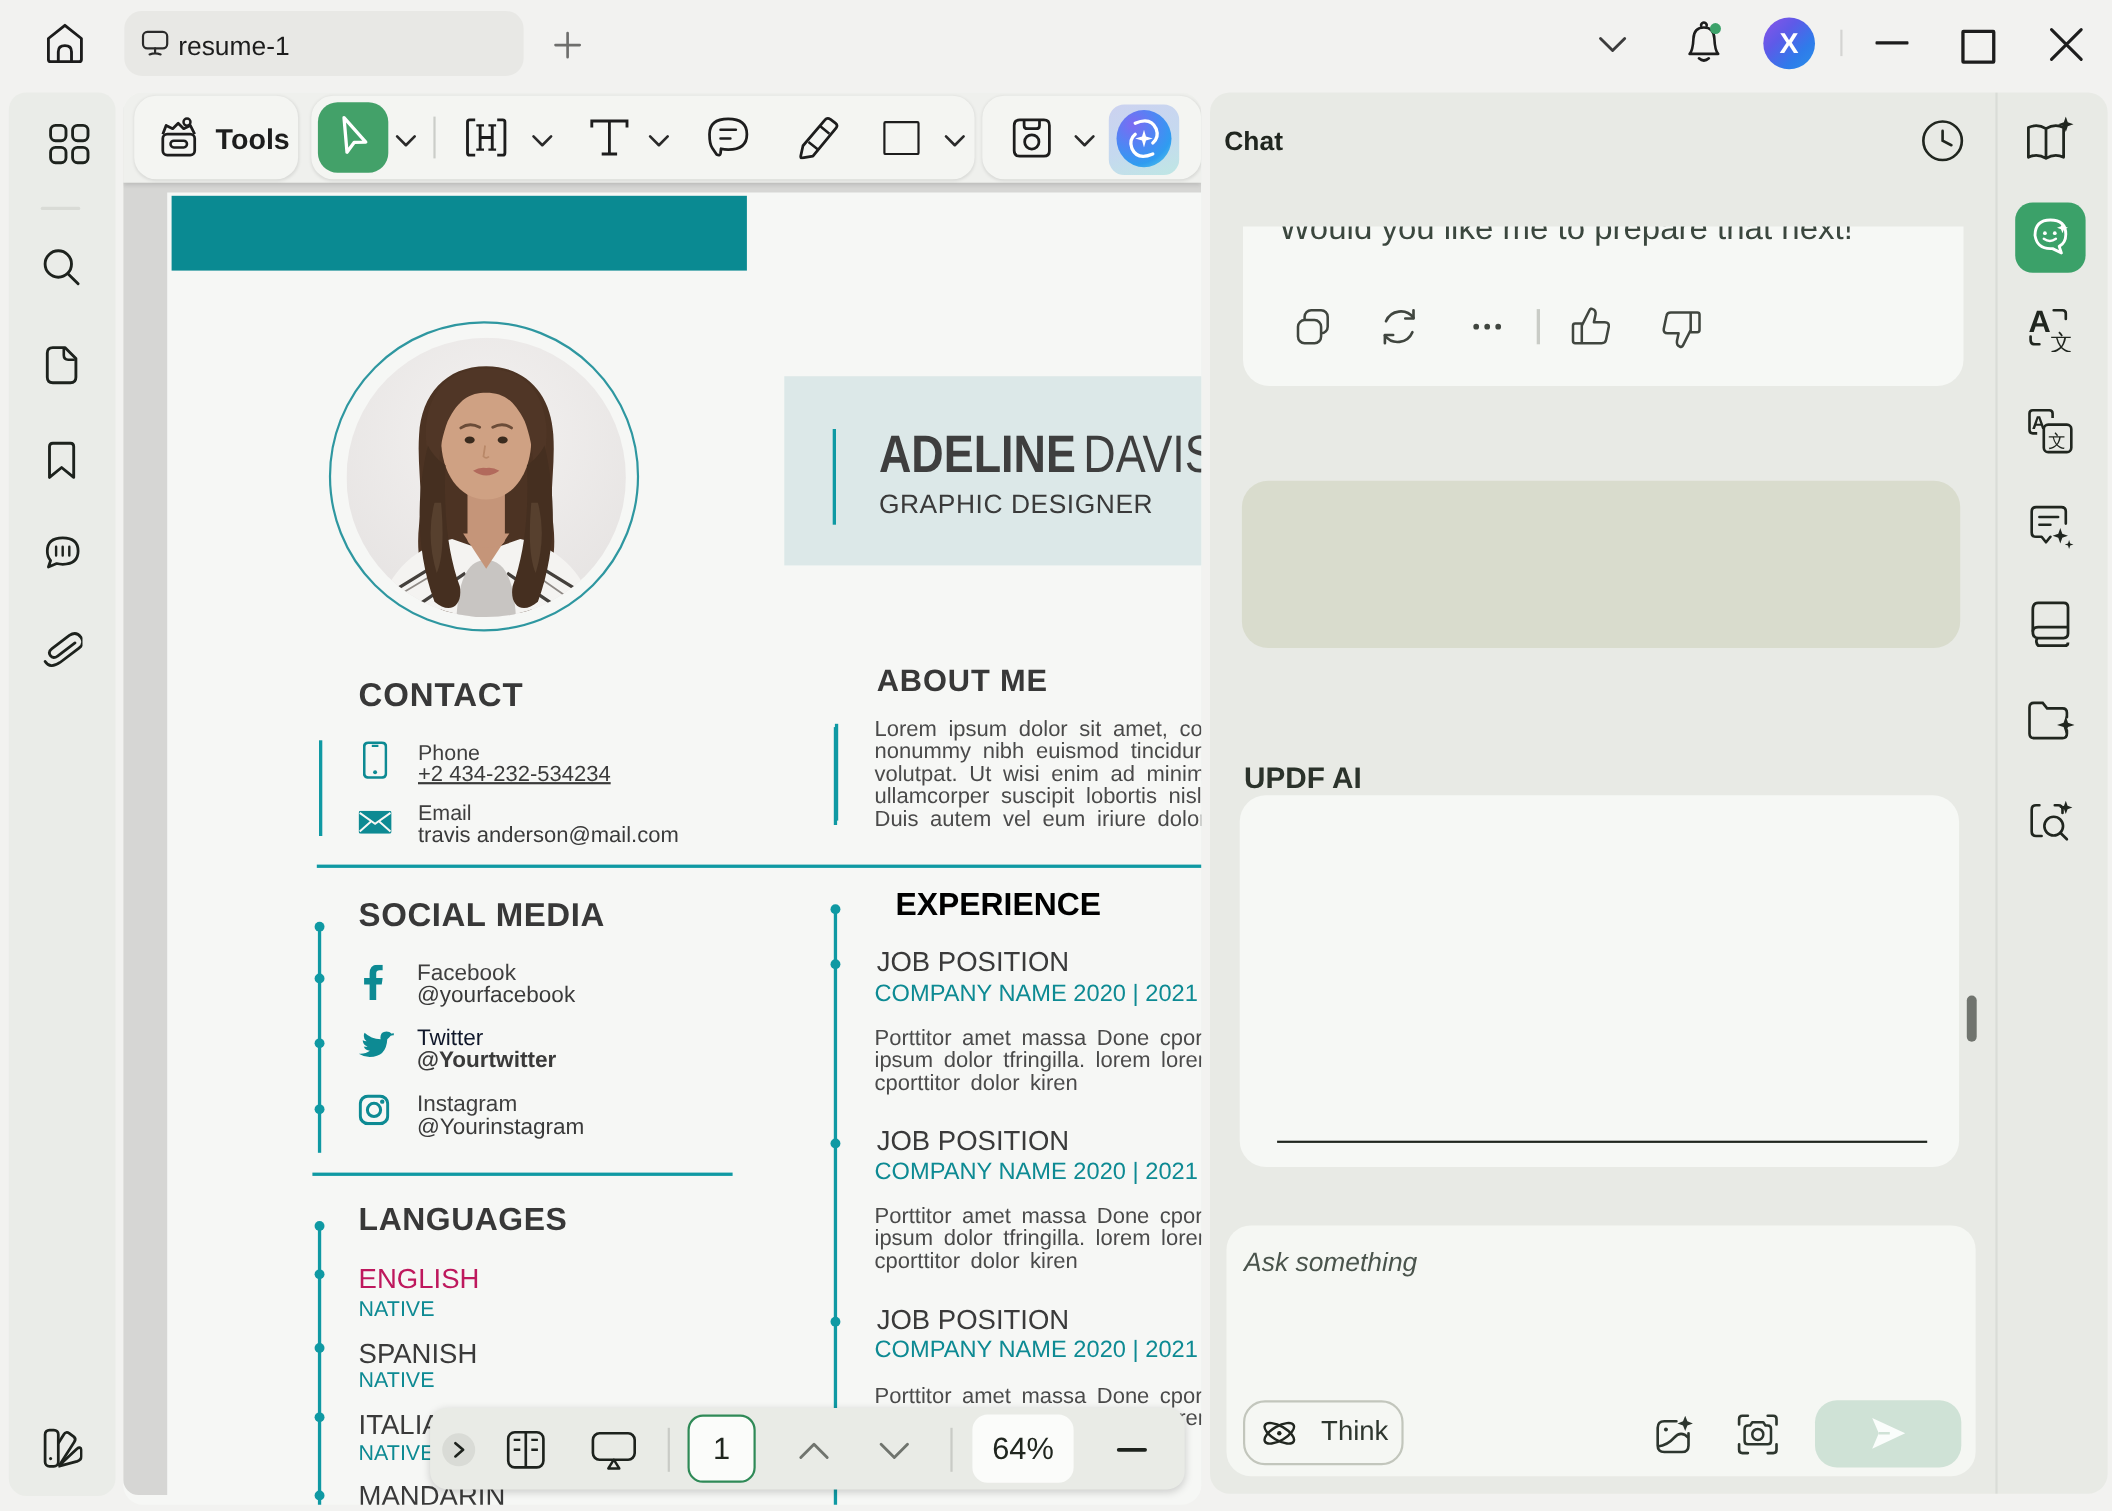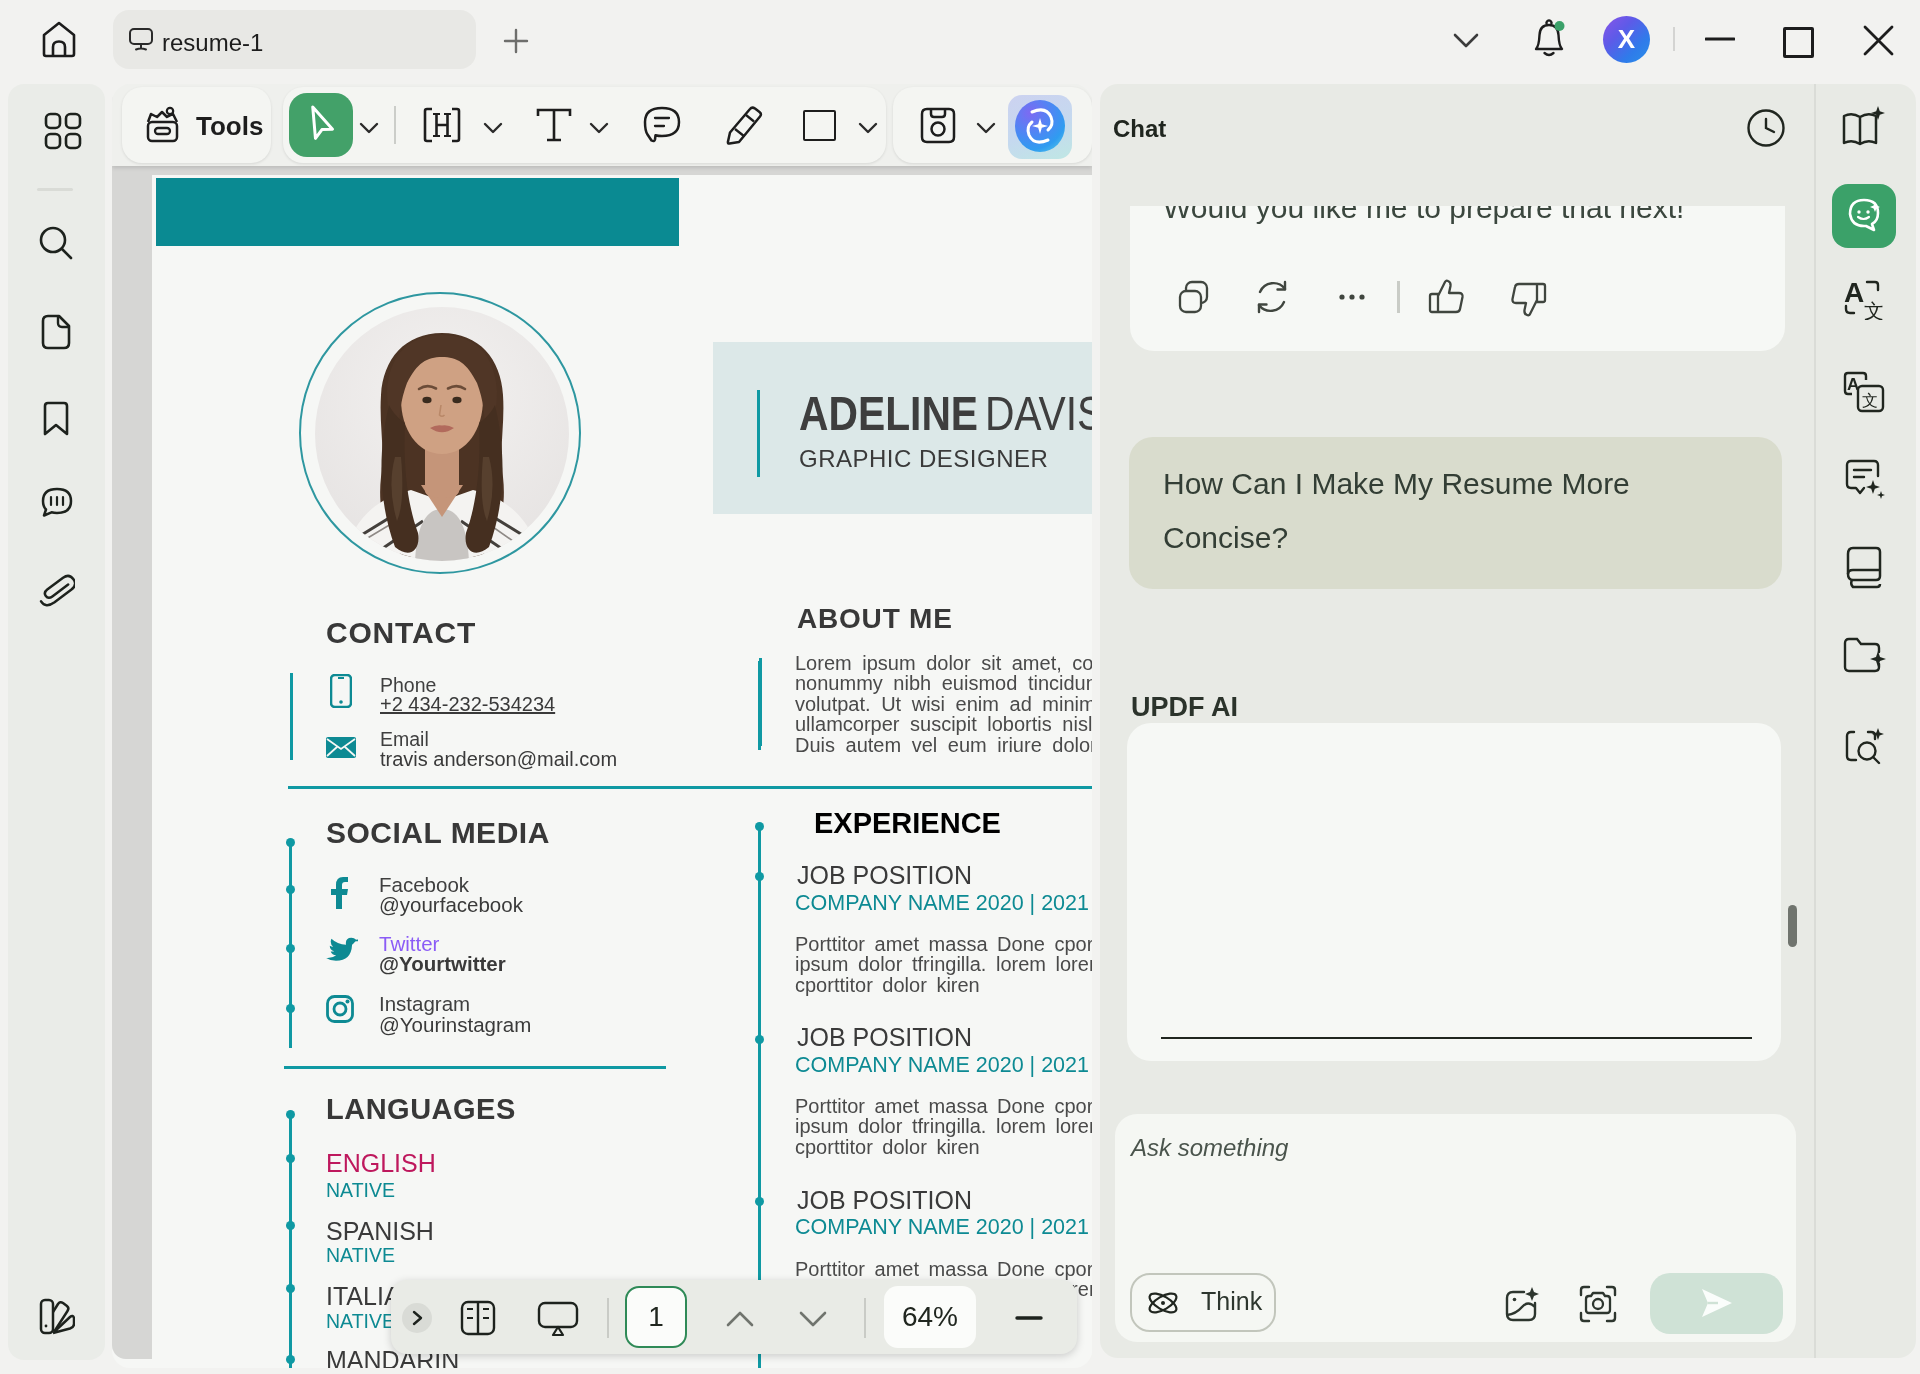--- a/index.html
+++ b/index.html
@@ -245,21 +245,21 @@
 
     <svg class="abs" style="left:178px; top:702px;" width="18" height="32" viewBox="0 0 18 32">
       <path d="M12 32 V18 H17 L18 12 H12 V8 Q12 5 15 5 H18 V0 H13 Q6 0 6 8 V12 H1 V18 H6 V32 Z" fill="#0d8a93"></path>
     </svg>
     <div class="abs" style="left:227px; top:700px; font-size:20.5px; line-height:20.5px; color:#3f3f3f;">Facebook</div>
     <div class="abs" style="left:227px; top:720px; font-size:20.5px; line-height:20.5px; color:#3a3a3a;">@yourfacebook</div>
 
     <svg class="abs" style="left:172px; top:760px;" width="34" height="28" viewBox="0 0 34 28">
       <path d="M33 3.5 Q31.5 4.2 30 4.5 Q31.8 3.4 32.4 1.5 Q30.7 2.5 28.8 2.9 Q27.2 1.2 24.8 1.2 Q20.2 1.2 20.2 5.8 Q20.2 6.5 20.4 7.1 Q13 6.8 8.2 2.2 Q7.6 3.3 7.6 4.6 Q7.6 7.2 9.7 8.7 Q8.1 8.6 6.8 7.9 Q6.8 11.5 10.5 12.6 Q9.1 13 7.6 12.7 Q8.6 15.7 12.2 15.9 Q9.3 18.2 5.2 18.2 Q4.5 18.2 3.8 18.1 Q7.5 20.5 12 20.5 Q24.7 20.5 25.4 7.1 Q26.9 6 28 4.5 Z" fill="#0d8a93" transform="scale(1.2) translate(-2,1)"></path>
     </svg>
-    <div class="abs" style="left:227px; top:759px; font-size:20.5px; line-height:20.5px; color:#8b5cf6;">Twitter</div>
+    <div class="abs" style="left:227px; top:759px; font-size:20.5px; line-height:20.5px; color:#0f172a;">Twitter</div>
     <div class="abs" style="left:227px; top:779px; font-size:20.5px; line-height:20.5px; color:#3a3a3a;font-weight:bold;">@Yourtwitter</div>
 
     <svg class="abs" style="left:174px; top:820px;" width="28" height="28" viewBox="0 0 28 28">
       <rect x="1.5" y="1.5" width="25" height="25" rx="7" fill="none" stroke="#0d8a93" stroke-width="2.8"></rect>
       <circle cx="14" cy="14" r="6" fill="none" stroke="#0d8a93" stroke-width="2.8"></circle>
       <circle cx="21.5" cy="6.5" r="2" fill="#0d8a93"></circle>
     </svg>
     <div class="abs" style="left:227px; top:819px; font-size:20.5px; line-height:20.5px; color:#3f3f3f;">Instagram</div>
     <div class="abs" style="left:227px; top:840px; font-size:20.5px; line-height:20.5px; color:#3a3a3a;">@Yourinstagram</div>
 
@@ -412,21 +412,20 @@
   </svg>
   <div class="abs" style="left:297px; top:197px; width:3px; height:32px; background:#c9ccc6;"></div>
   <svg class="abs" style="left:328px; top:194px;" width="38" height="38" viewBox="0 0 38 38">
     <path d="M4 16 H10 V34 H4 Q2 34 2 32 V18 Q2 16 4 16 Z M10 18 L17 4 Q18 2 20 3 Q23 4 22.5 8 L21 15 H31 Q35 15 34.5 19 L32 31 Q31.5 34 28 34 H10" fill="none" stroke="#40463f" stroke-width="2.3" stroke-linejoin="round"></path>
   </svg>
   <svg class="abs" style="left:409px; top:196px;" width="38" height="38" viewBox="0 0 38 38">
     <path d="M34 22 H28 V4 H34 Q36 4 36 6 V20 Q36 22 34 22 Z M28 20 L21 34 Q20 36 18 35 Q15 34 15.5 30 L17 23 H7 Q3 23 3.5 19 L6 7 Q6.5 4 10 4 H28" fill="none" stroke="#40463f" stroke-width="2.3" stroke-linejoin="round"></path>
   </svg>
 
   <div class="abs" style="left:29px; top:353px; width:653px; height:152px; background:#d9dccd; border-radius:24px;"></div>
-  <div class="abs" style="left:63px; top:373px; font-size:30px; line-height:54px; color:#333e35;">How Can I Make My Resume More<br>Concise?</div>
 
   <div class="abs" style="left:31px; top:610px; font-size:27px; line-height:27px; font-weight:bold; color:#2b332b;">UPDF AI</div>
 
   <div class="abs" style="left:27px; top:639px; width:654px; height:338px; background:#f6f8f5; border-radius:24px;"></div>
   <div class="abs" style="left:61px; top:953px; width:591px; height:2px; background:#20261f;"></div>
 
   <div class="abs" style="left:688px; top:821px; width:9px; height:42px; border-radius:5px; background:#70746e;"></div>
 
   <div class="abs" style="left:15px; top:1030px; width:681px; height:228px; background:#f5f7f3; border-radius:22px;"></div>
   <div class="abs" style="left:31px; top:1052px; font-size:24px; line-height:24px; color:#4a544c;font-style:italic;">Ask something</div>

